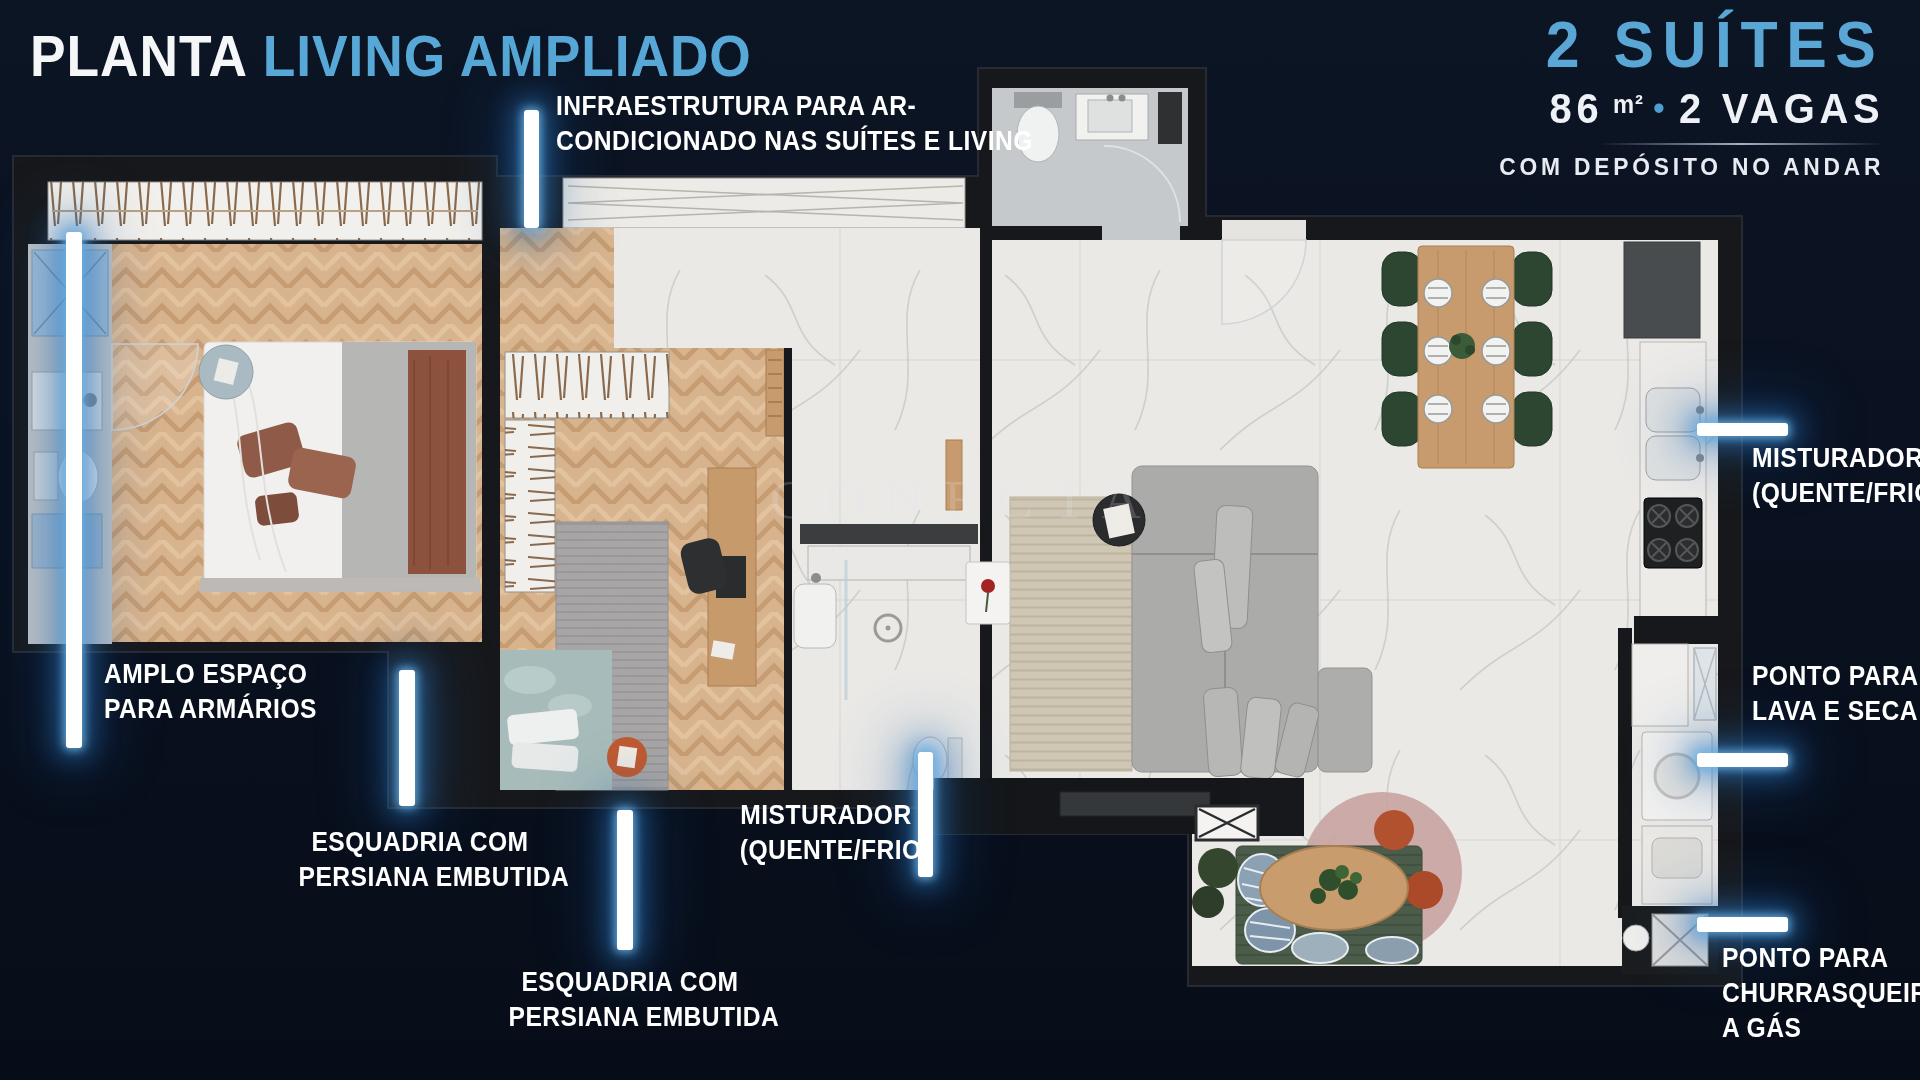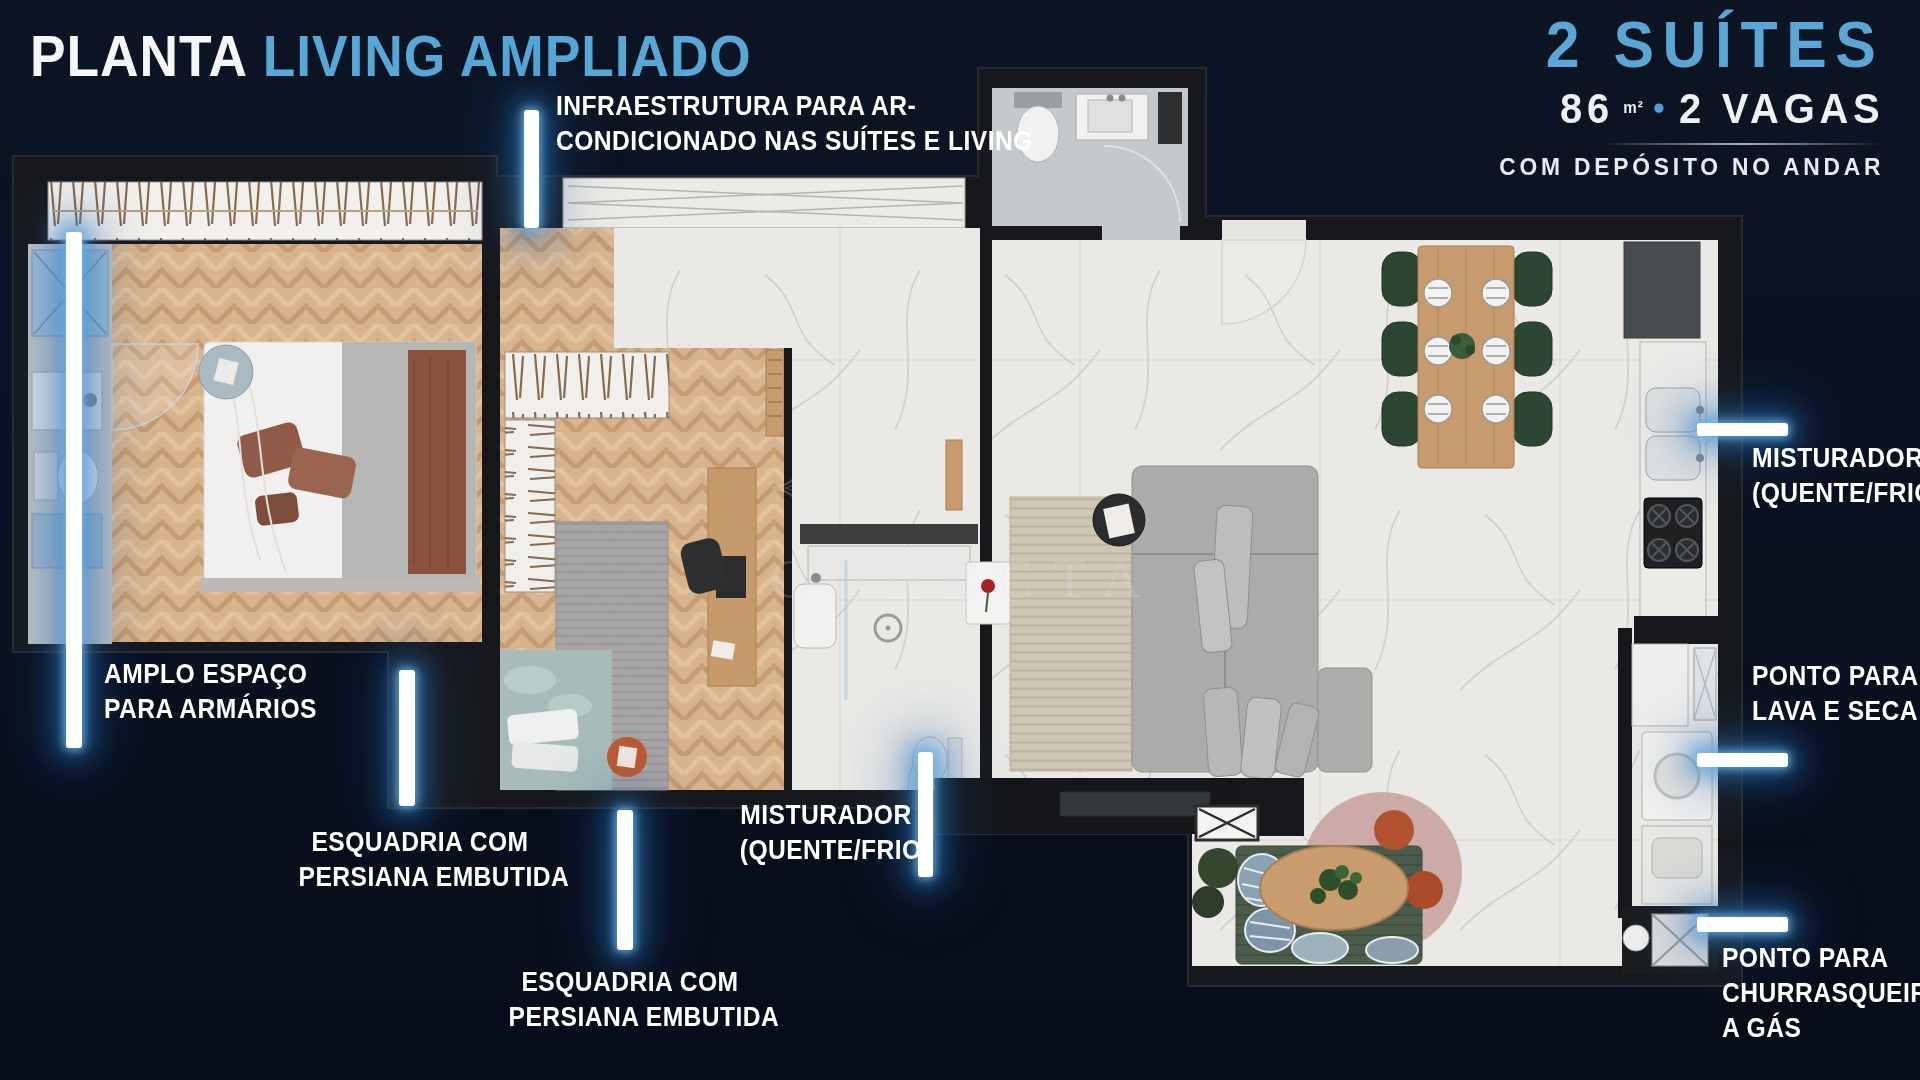--- a/index.html
+++ b/index.html
@@ -12,21 +12,21 @@
   .title{position:absolute;left:30px;top:22px;display:flex;gap:16px;
     font-size:58px;font-weight:700;letter-spacing:1px;white-space:nowrap;
     transform:scaleX(.92);transform-origin:0 0;}
   .title .t1{color:#f4f6f8;}
   .title .t2{color:#57a8d6;}
   .unit-block{position:absolute;top:12px;right:36px;display:flex;flex-direction:column;
     align-items:flex-end;text-align:right;transform:scaleX(.95);transform-origin:100% 0;}
   .unit-block .suites{color:#5aa7d6;font-size:64px;font-weight:700;letter-spacing:9px;line-height:1.05;}
   .unit-block .area-line{color:#eef1f5;font-size:42px;font-weight:700;letter-spacing:5px;
     display:flex;align-items:baseline;gap:10px;margin-top:6px;}
-  .unit-block .area-line .unit{font-size:16px;letter-spacing:1px;position:relative;top:-10px;}
+  .unit-block .area-line .unit{font-size:25px;letter-spacing:1px;position:relative;top:-10px;}
   .unit-block .area-line .dot{color:#4d9fd1;font-size:34px;position:relative;top:-4px;}
   .unit-block .divider{width:300px;height:2px;margin:10px 0 8px 0;
     background:linear-gradient(90deg,rgba(150,170,200,0),rgba(190,205,225,.85),rgba(150,170,200,0));}
   .unit-block .note{color:#e8ecf2;font-size:24px;font-weight:700;letter-spacing:4px;}
   
   .callout{position:absolute;color:#ffffff;font-weight:700;font-size:28px;line-height:1.25;
     letter-spacing:.5px;transform:scaleX(.88);transform-origin:0 0;white-space:nowrap;z-index:5;}
   .callout.center{text-align:center;transform-origin:50% 0;}
   .co-ac{left:556px;top:88px;}
   .co-closet{left:104px;top:656px;}
@@ -44,21 +44,21 @@
   .bar-esq1{left:399px;top:670px;width:16px;height:136px;}
   .bar-esq2{left:617px;top:810px;width:16px;height:140px;}
   .bar-mist-banho{left:918px;top:752px;width:15px;height:125px;}
   .bar-mist-coz{left:1697px;top:423px;width:91px;height:13px;}
   .bar-lava{left:1697px;top:753px;width:91px;height:14px;}
   .bar-churras{left:1697px;top:917px;width:91px;height:15px;}
   
   .plan{position:absolute;left:0;top:0;z-index:1;}
   
   .watermark{position:absolute;left:770px;top:452px;width:390px;z-index:3;
-    display:flex;flex-direction:column;align-items:flex-start;pointer-events:none;}
+    display:flex;flex-direction:row;align-items:center;pointer-events:none;}
   .watermark .wm-text{font-family:"Liberation Serif", serif;font-size:54px;letter-spacing:20px;
     color:rgba(225,232,240,.20);margin-top:8px;}
 </style>
 </head>
 <body>
 
 <svg class="plan" width="1920" height="1080" viewBox="0 0 1920 1080">
   <defs>
     <pattern id="herr" width="36" height="36" patternUnits="userSpaceOnUse">
       <rect width="36" height="36" fill="#d8b48e"></rect>

